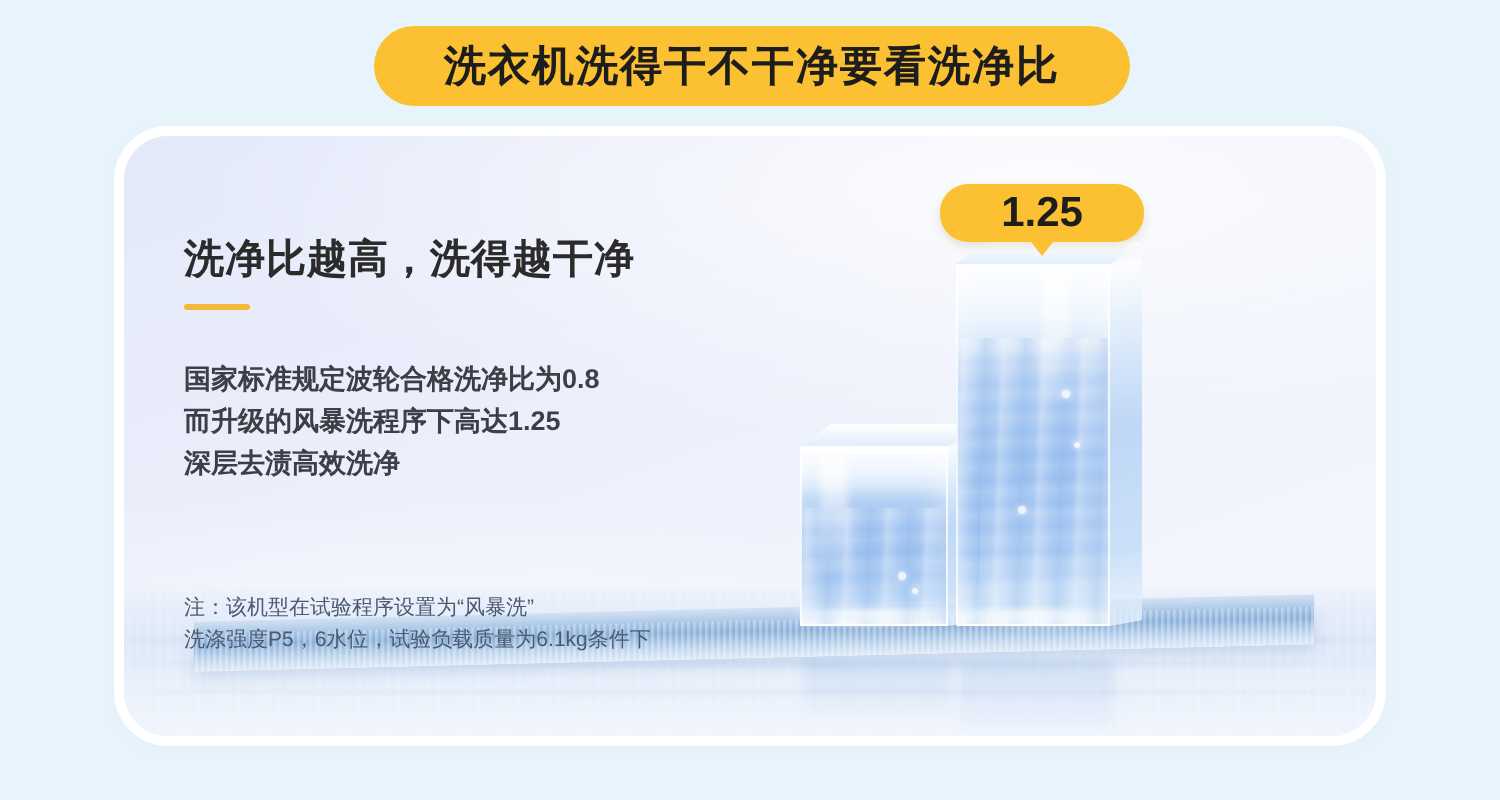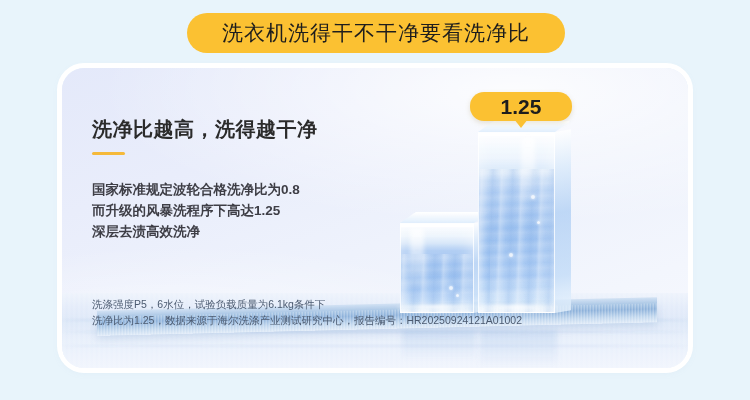--- a/index.html
+++ b/index.html
@@ -23,21 +23,21 @@
     width: 378px;
     height: 40px;
     background: #fbc132;
     border-radius: 20px;
     display: flex;
     align-items: center;
     justify-content: center;
   }
   #header-banner .banner-text {
     font-size: 21px;
-    font-weight: normal;
+    font-weight: bold;
     color: #1d1d1d;
     letter-spacing: 1px;
     white-space: nowrap;
   }
 
   
   #content-card {
     position: absolute;
     left: 62px;
     top: 68px;
@@ -388,16 +388,16 @@
     <div id="headline">洗净比越高，洗得越干净</div>
     <div id="headline-underline"></div>
     <div id="body-lines">
       <div class="body-line">国家标准规定波轮合格洗净比为0.8</div>
       <div class="body-line">而升级的风暴洗程序下高达1.25</div>
       <div class="body-line">深层去渍高效洗净</div>
     </div>
   </div>
 
   <div id="footnote">
+    <div class="note-line">注：该机型在试验程序设置为“风暴洗”</div>
     <div class="note-line">洗涤强度P5，6水位，试验负载质量为6.1kg条件下</div>
-    <div class="note-line">洗净比为1.25，数据来源于海尔洗涤产业测试研究中心，报告编号：HR20250924121A01002</div>
   </div>
 </div>
 
 </body></html>

